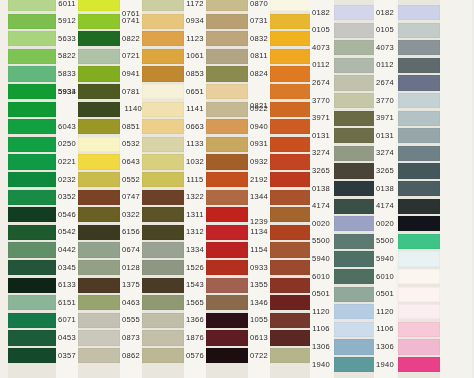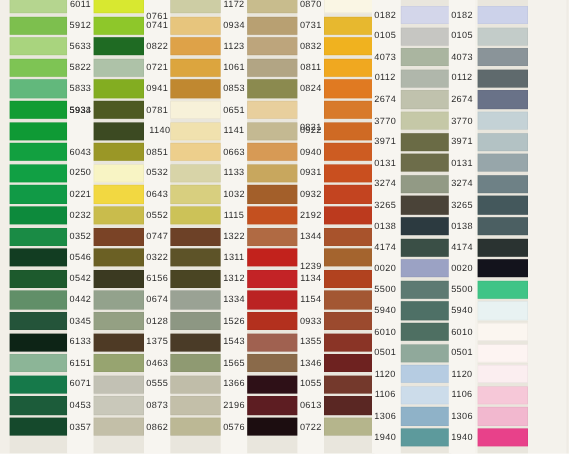--- a/index.html
+++ b/index.html
@@ -197,21 +197,21 @@
         <div class="label" style="top: 158px;">1032</div>
         <div class="label" style="top: 175.6px;">1115</div>
         <div class="label" style="top: 193.2px;">1322</div>
         <div class="label" style="top: 210.8px;">1311</div>
         <div class="label" style="top: 228.4px;">1312</div>
         <div class="label" style="top: 246px;">1334</div>
         <div class="label" style="top: 263.6px;">1526</div>
         <div class="label" style="top: 281.2px;">1543</div>
         <div class="label" style="top: 298.8px;">1565</div>
         <div class="label" style="top: 316.4px;">1366</div>
-        <div class="label" style="top: 334px;">2196</div>
+        <div class="label" style="top: 334px;">1876</div>
         <div class="label" style="top: 351.6px;">0576</div>
       </div>
       <div class="swatch-col" style="left: 206px; width: 42px;">
         <div class="swatch" title="0870" style="top: -4px; height: 15.2px; background: rgb(200, 188, 141);"></div>
         <div class="swatch" title="0731" style="top: 13.6px; height: 15.2px; background: rgb(184, 160, 114);"></div>
         <div class="swatch" title="0832" style="top: 31.2px; height: 15.2px; background: rgb(189, 165, 124);"></div>
         <div class="swatch" title="0811" style="top: 48.8px; height: 15.2px; background: rgb(178, 165, 132);"></div>
         <div class="swatch" title="0824" style="top: 66.4px; height: 15.2px; background: rgb(139, 138, 79);"></div>
         <div class="swatch" title="0821" style="top: 84px; height: 15.2px; background: rgb(232, 207, 157);"></div>
         <div class="swatch" title="0922" style="top: 101.6px; height: 15.2px; background: rgb(196, 185, 146);"></div>

